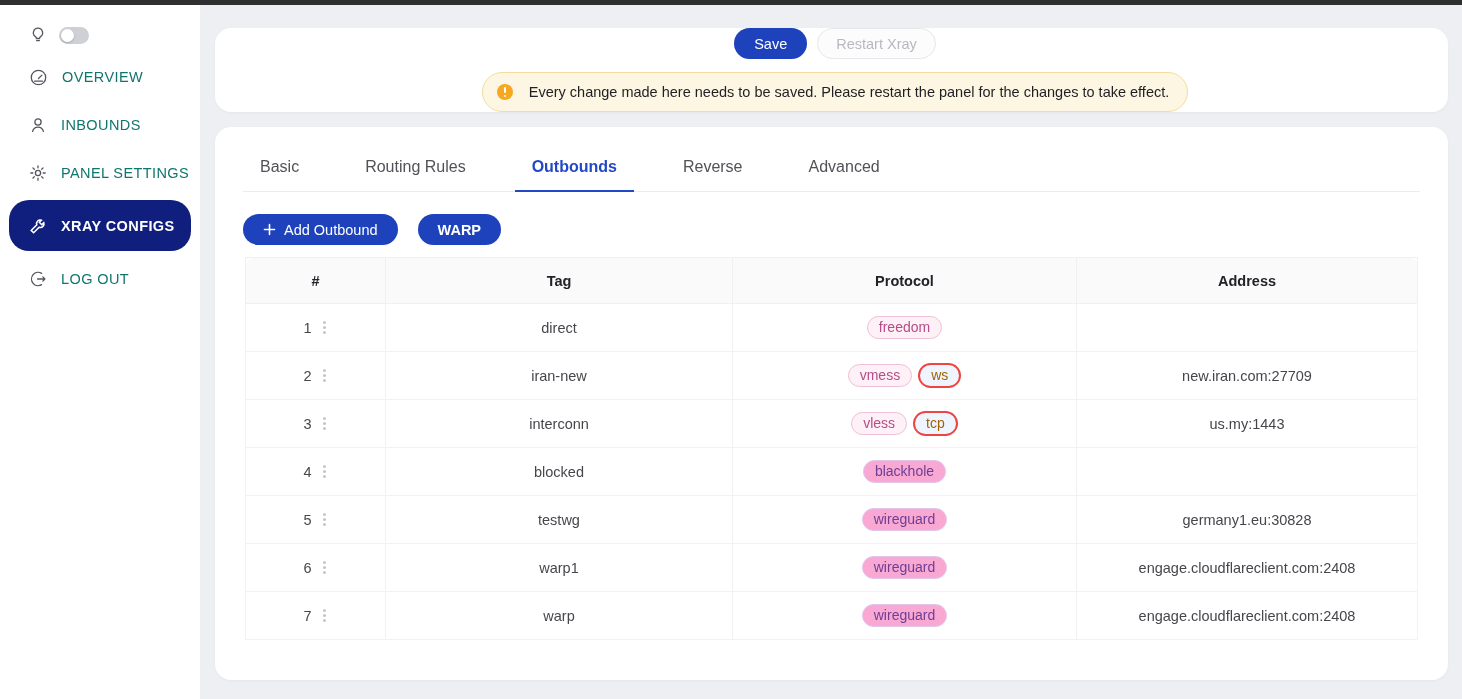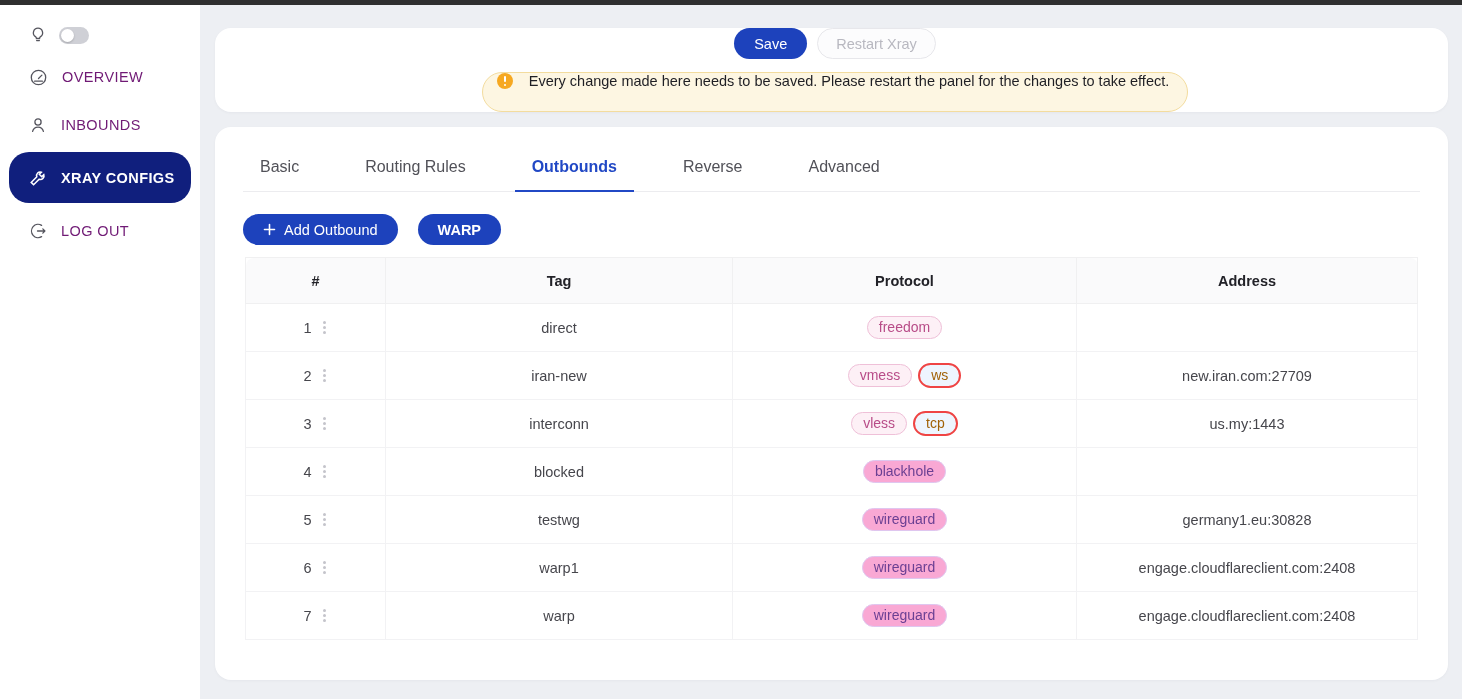--- a/index.html
+++ b/index.html
@@ -10,35 +10,35 @@
 
   .top-strip { position:absolute; left:0; top:0; width:100%; height:5px; background:#2f2f2f; }
 
   
   .sidebar { position:absolute; left:0; top:5px; bottom:0; width:200px; background:#ffffff; }
   .theme-row { display:flex; align-items:center; gap:12px; padding:18px 0 6px 29px; height:48px; }
   .icon { display:inline-flex; align-items:center; justify-content:center; }
   .toggle { width:30px; height:17px; border-radius:9px; background:#cfd0d6; position:relative; cursor:pointer; }
   .toggle .knob { position:absolute; left:2px; top:2px; width:13px; height:13px; border-radius:50%; background:#ffffff; box-shadow:0 1px 2px rgba(0,0,0,.2); }
   .side-menu { display:flex; flex-direction:column; }
-  .side-item { position:relative; display:flex; align-items:center; gap:14px; height:48px; padding-left:29px; color:#701a75; font-size:14.5px; letter-spacing:.4px; cursor:pointer; }
+  .side-item { position:relative; display:flex; align-items:center; gap:14px; height:48px; padding-left:29px; color:#0f766e; font-size:14.5px; letter-spacing:.4px; cursor:pointer; }
   .side-item .icon svg { stroke:#55555e; }
   .side-item.active { margin:0 9px; padding-left:20px; height:51px; margin-top:3px; margin-bottom:4px; border-radius:20px; background:#101f7d; color:#ffffff; font-weight:bold; }
   .side-item.active .icon svg { stroke:#ffffff; }
 
   
   .main { position:absolute; left:200px; top:5px; right:0; bottom:0; }
   .card { background:#ffffff; border-radius:16px; box-shadow:0 1px 3px rgba(25,30,60,.04);flex-direction:column; }
   .toolbar-card { position:absolute; left:15px; right:14px; top:23px; height:84px; display:flex; align-items:center; justify-content:space-between; padding:0 21px 0 28px; }
   .btn { display:inline-flex; align-items:center; justify-content:center; height:31px; border-radius:16px; font-size:14.5px; font-family:inherit; border:none; cursor:pointer; }
   .btn-primary { background:#1d42bc; color:#ffffff; padding:0 20px; }
   .btn-disabled { background:#fcfcfd; color:#b8b8c0; border:1px solid #e7e7eb; padding:0 18px; cursor:not-allowed; }
   .toolbar-left { display:flex; align-items:center; gap:10px; }
 
-  .alert { display:flex; gap:16px; height:40px; border-radius:20px; background:#fdf6e2; border:1px solid #f3dc9e; padding:0 18px 0 14px; font-size:14.5px; color:#1f1f24; }
+  .alert { display:flex; align-items:center; gap:16px; height:40px; border-radius:20px; background:#fdf6e2; border:1px solid #f3dc9e; padding:0 18px 0 14px; font-size:14.5px; color:#1f1f24; }
   .warn-icon { position:relative; width:16px; height:16px; border-radius:50%; background:#f6a821; flex:0 0 16px; }
   .warn-icon::before { content:""; position:absolute; left:7px; top:3px; width:2px; height:6px; background:#fff; border-radius:1px; }
   .warn-icon::after { content:""; position:absolute; left:7px; top:11px; width:2px; height:2px; background:#fff; border-radius:50%; }
 
   .main-card { position:absolute; left:15px; right:14px; top:122px; height:553px; }
 
   
   .tabbar { margin:0 28px; padding-top:31px; display:flex; border-bottom:1px solid #ececef; }
   .tab { padding:0 17px 15px; margin-right:32px; font-size:16px; color:#515158; cursor:pointer; position:relative; }
   .tab.active { color:#2148c5; font-weight:bold; }
@@ -95,20 +95,29 @@
         </div>
         <div class="side-item">
           <span class="icon">
             <svg width="18" height="18" viewBox="0 0 18 18" fill="none" stroke-width="1.3" stroke-linecap="round">
               <circle cx="9" cy="6" r="3.1"></circle>
               <path d="M3.6 15.4c.7-2.9 2.9-4.3 5.4-4.3s4.7 1.4 5.4 4.3"></path>
             </svg>
           </span>
           <span>INBOUNDS</span>
         </div>
+        <div class="side-item">
+          <span class="icon">
+            <svg width="18" height="18" viewBox="0 0 18 18" fill="none" stroke-width="1.3" stroke-linecap="round">
+              <circle cx="9" cy="9" r="2.6"></circle>
+              <path d="M9 1.8v2M9 14.2v2M1.8 9h2M14.2 9h2M3.9 3.9l1.4 1.4M12.7 12.7l1.4 1.4M14.1 3.9l-1.4 1.4M5.3 12.7l-1.4 1.4"></path>
+            </svg>
+          </span>
+          <span>PANEL SETTINGS</span>
+        </div>
         <div class="side-item active">
           <span class="icon">
             <svg width="18" height="18" viewBox="0 0 18 18" fill="none" stroke-width="1.5" stroke-linecap="round">
               <path d="M14.8 5.6a3.6 3.6 0 0 1-4.6 4.6L4.6 15.8l-2.4-2.4 5.6-5.6a3.6 3.6 0 0 1 4.6-4.6L10.3 5.3l2.4 2.4 2.1-2.1z"></path>
             </svg>
           </span>
           <span>XRAY CONFIGS</span>
         </div>
         <div class="side-item">
           <span class="icon">

